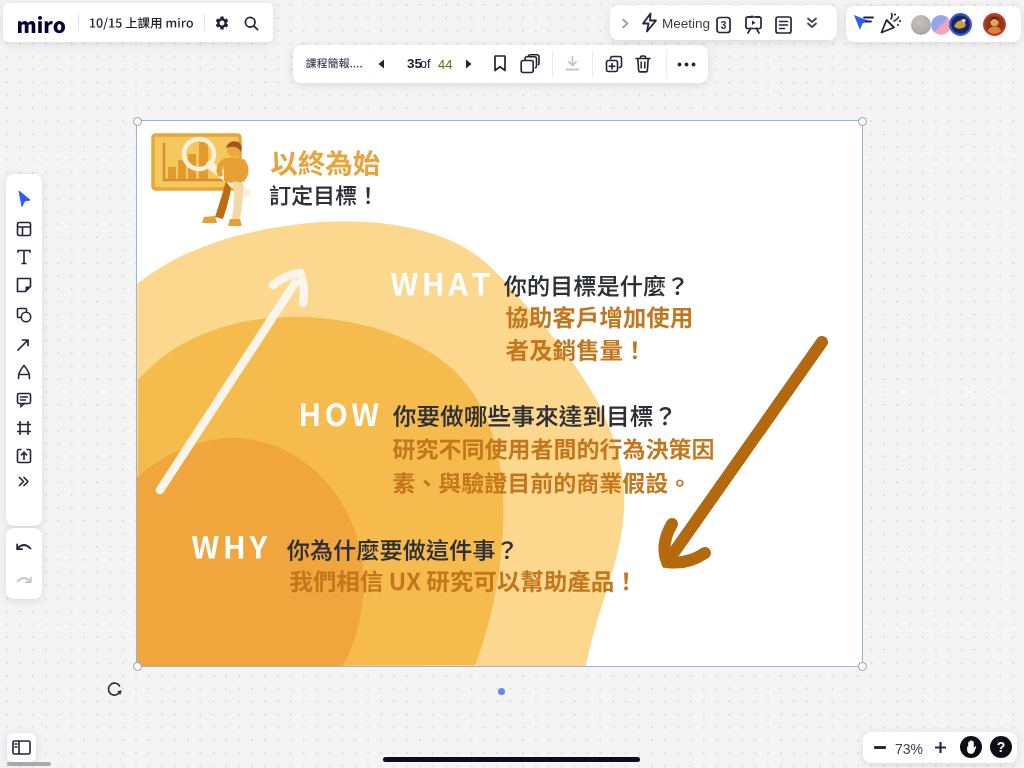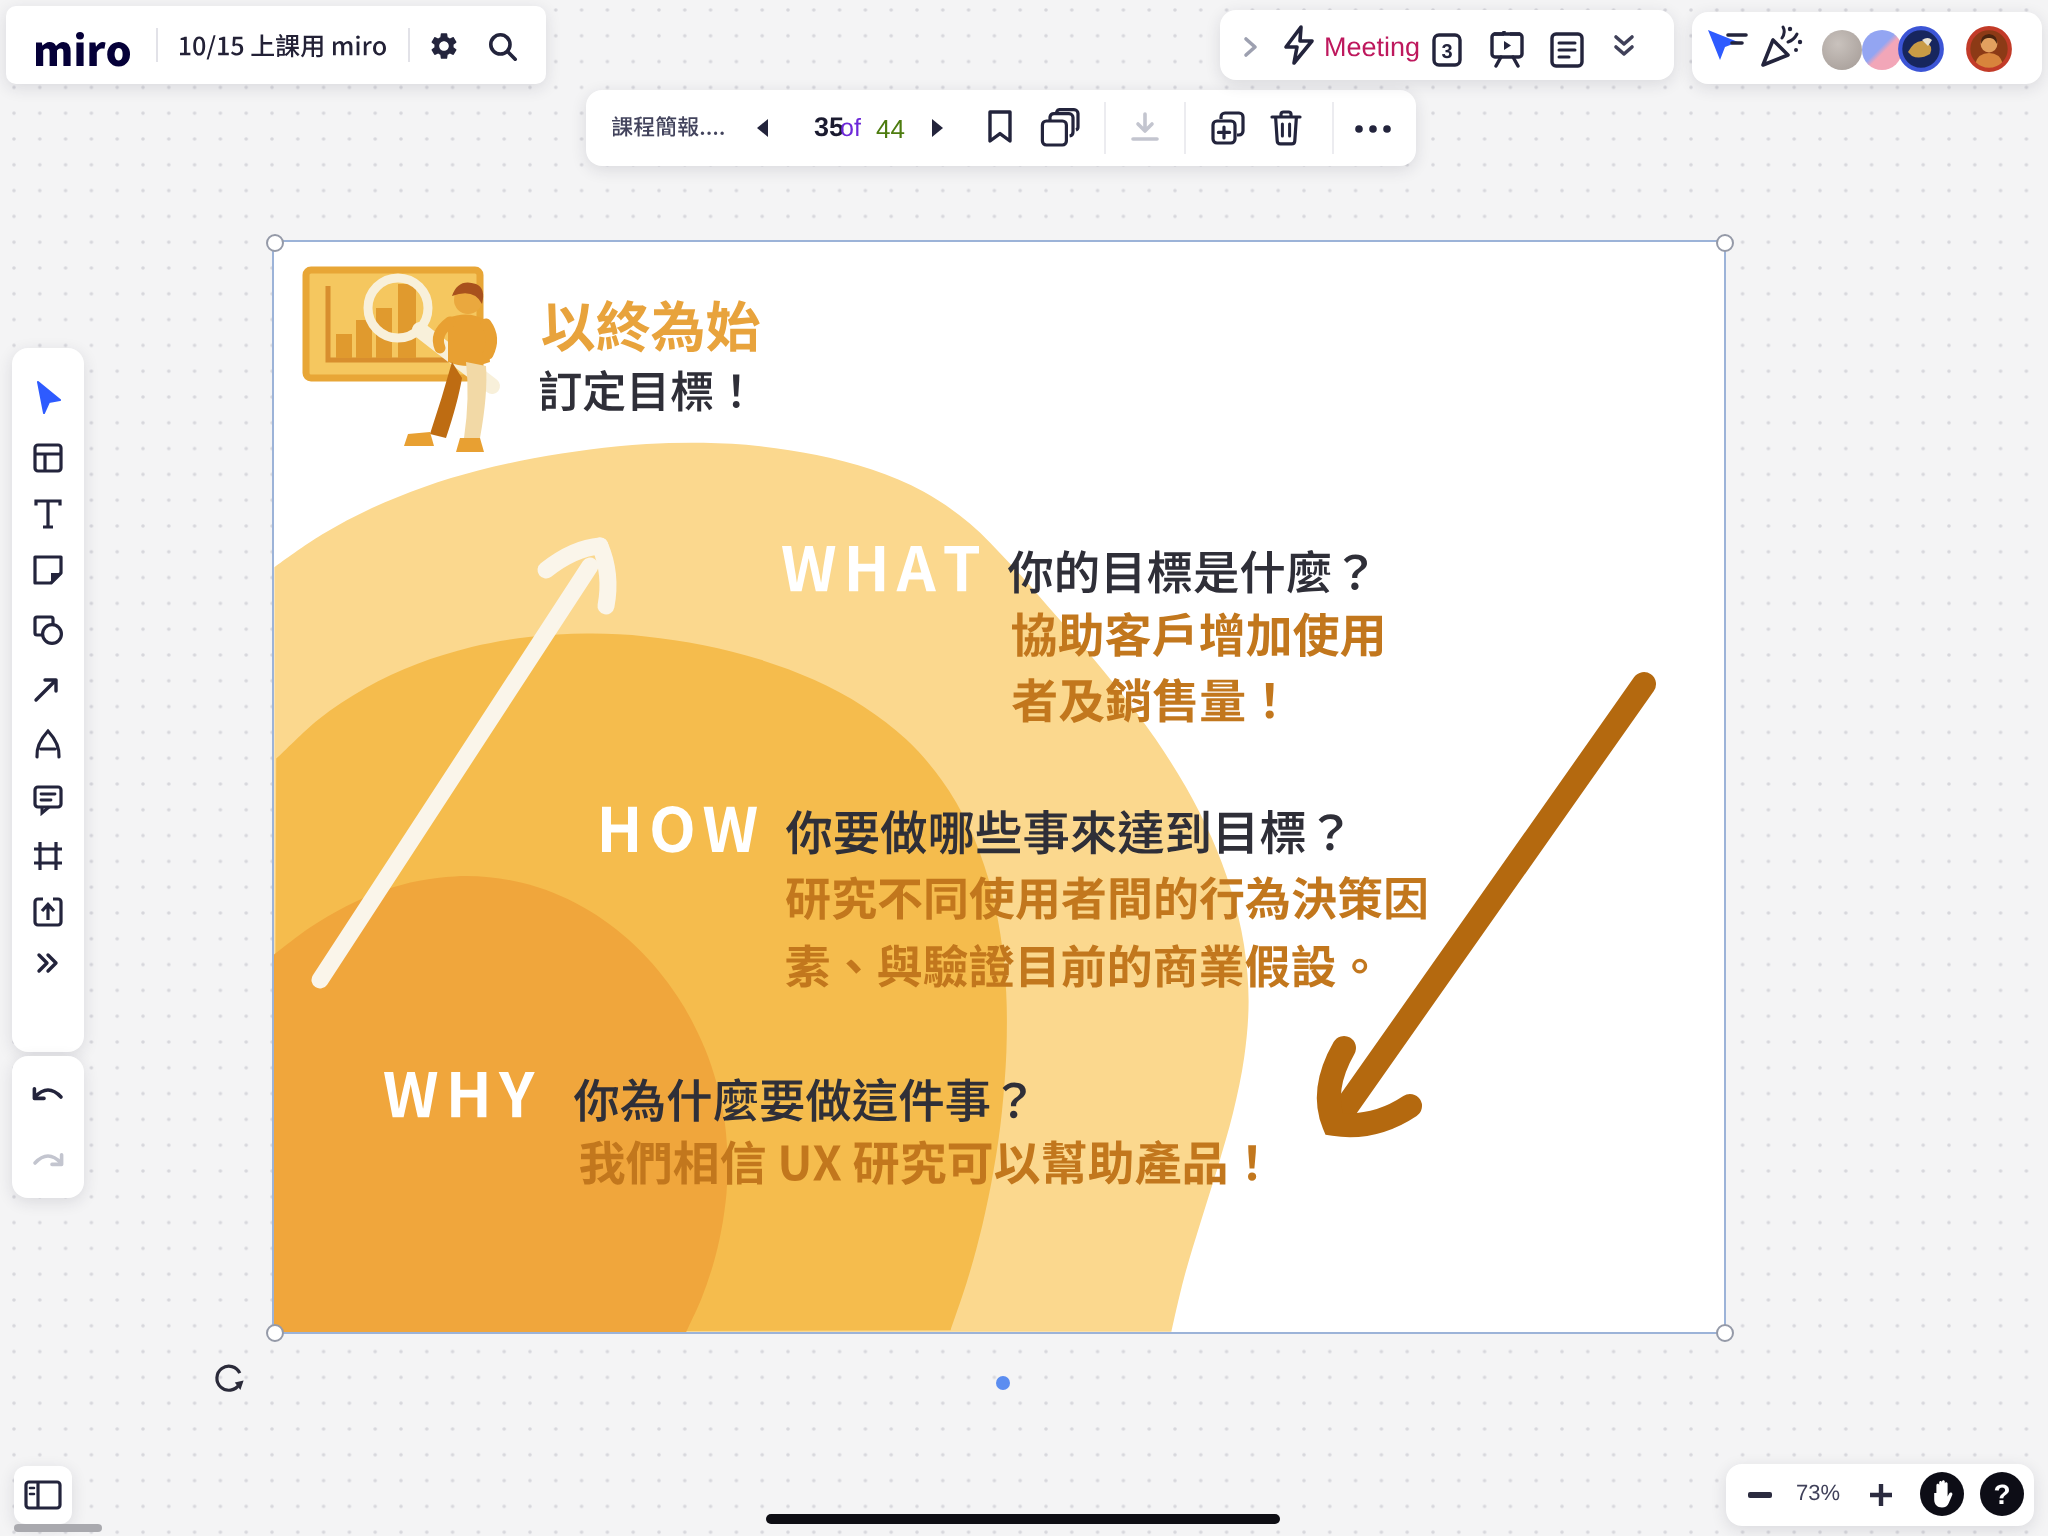--- a/index.html
+++ b/index.html
@@ -119,21 +119,21 @@
 <path d="M9.8,9.8 L13.6,13.6" stroke="#23243c" stroke-width="1.8" stroke-linecap="round"></path>
 </svg>
 <div class="bar" style="left:293px;top:45px;width:415px;height:38px"></div>
 <svg style="position:absolute;left:306.0px;top:58.0px;" width="58" height="12" viewBox="0 0 58 12">
     <path transform="translate(-0.4,9.4)" fill="#42435c" d="M4.5 -3.7H10.4V-2.7H4.5ZM8.2 -3.1Q8.5 -2.6 8.9 -2.1Q9.3 -1.6 9.8 -1.1Q10.3 -0.7 10.7 -0.4Q10.6 -0.3 10.5 -0.2Q10.4 -0 10.2 0.1Q10.1 0.3 10 0.4Q9.6 0 9.1 -0.5Q8.6 -1 8.2 -1.6Q7.8 -2.2 7.5 -2.8ZM5.8 -6.3V-5.3H9.2V-6.3ZM5.8 -8V-7.1H9.2V-8ZM4.8 -8.8H10.1V-4.5H4.8ZM6.7 -3.2 7.5 -2.9Q7.2 -2.2 6.8 -1.6Q6.3 -1 5.8 -0.4Q5.3 0.1 4.8 0.5Q4.7 0.3 4.6 0.2Q4.4 0 4.3 -0.1Q4.2 -0.2 4.1 -0.3Q4.6 -0.6 5.1 -1.1Q5.6 -1.5 6 -2.1Q6.5 -2.6 6.7 -3.2ZM7 -8.4H7.9V-4.9H8V0.9H7V-4.9H7ZM0.9 -5.9H4.2V-5.1H0.9ZM0.9 -4.5H4.2V-3.7H0.9ZM0.4 -7.4H4.5V-6.6H0.4ZM1.3 -3H4.2V0.3H1.3V-0.6H3.3V-2.1H1.3ZM0.9 -3H1.7V0.8H0.9ZM1.6 -8.9 2.4 -9.3Q2.7 -9 2.9 -8.6Q3.1 -8.2 3.3 -7.9L2.4 -7.4Q2.3 -7.7 2.1 -8.2Q1.8 -8.6 1.6 -8.9Z M17.9 -4.1H19V0.4H17.9ZM15.3 -0.2H21.5V0.7H15.3ZM15.9 -2.4H21.1V-1.5H15.9ZM16.9 -7.9V-6H20V-7.9ZM16 -8.8H21V-5.1H16ZM20.6 -4.8 21.2 -4.1Q20.5 -3.9 19.6 -3.7Q18.7 -3.6 17.7 -3.5Q16.7 -3.4 15.9 -3.4Q15.8 -3.6 15.8 -3.8Q15.7 -4 15.6 -4.2Q16.3 -4.2 16.9 -4.3Q17.6 -4.4 18.3 -4.4Q19 -4.5 19.5 -4.6Q20.1 -4.7 20.6 -4.8ZM13.2 -8.3H14.2V0.9H13.2ZM11.5 -6.2H15.5V-5.2H11.5ZM13.3 -5.8 13.9 -5.5Q13.7 -5 13.5 -4.3Q13.3 -3.7 13 -3.1Q12.7 -2.5 12.4 -1.9Q12.1 -1.4 11.8 -1Q11.7 -1.2 11.6 -1.5Q11.4 -1.8 11.3 -2Q11.6 -2.3 11.9 -2.7Q12.1 -3.2 12.4 -3.7Q12.7 -4.3 12.9 -4.8Q13.1 -5.3 13.3 -5.8ZM14.9 -9.1 15.6 -8.3Q15.1 -8.1 14.4 -8Q13.8 -7.8 13.1 -7.7Q12.4 -7.5 11.7 -7.4Q11.7 -7.6 11.6 -7.8Q11.5 -8.1 11.4 -8.2Q12 -8.4 12.7 -8.5Q13.3 -8.6 13.9 -8.8Q14.5 -9 14.9 -9.1ZM14.2 -4.7Q14.3 -4.6 14.5 -4.4Q14.7 -4.2 15 -4Q15.2 -3.7 15.4 -3.5Q15.6 -3.3 15.7 -3.2L15.1 -2.4Q15 -2.6 14.8 -2.8Q14.6 -3.1 14.4 -3.4Q14.2 -3.7 14 -3.9Q13.8 -4.2 13.7 -4.3Z M23.1 -6.5H24V0.9H23.1ZM25.4 -3.1H26.4V0.4H25.4ZM25.9 -3.1H29.6V-0H25.9V-0.6H28.6V-2.4H25.9ZM23.6 -6.5H27V-3.6H23.6V-4.2H26.1V-5.8H23.6ZM23.6 -5.3H26.4V-4.7H23.6ZM25.9 -1.8H29.1V-1.2H25.9ZM28.4 -5.3H31.3V-4.7H28.4ZM31.2 -6.5V-5.8H28.8V-4.2H31.2V-3.6H27.9V-6.5ZM31 -6.5H31.9V-0.2Q31.9 0.2 31.8 0.4Q31.7 0.6 31.5 0.8Q31.2 0.9 30.8 0.9Q30.4 0.9 29.7 0.9Q29.7 0.7 29.6 0.5Q29.5 0.2 29.4 -0Q29.9 0 30.2 0Q30.6 0 30.7 0Q31 0 31 -0.2ZM23.9 -8.6H27.4V-7.8H23.9ZM28.5 -8.6H32.5V-7.8H28.5ZM24.1 -9.4 25 -9.1Q24.7 -8.4 24.1 -7.7Q23.6 -7 23.1 -6.5Q23 -6.6 22.9 -6.7Q22.8 -6.8 22.6 -7Q22.5 -7.1 22.4 -7.2Q22.9 -7.6 23.3 -8.2Q23.8 -8.8 24.1 -9.4ZM28.6 -9.4 29.6 -9.1Q29.3 -8.4 28.9 -7.7Q28.4 -7 27.9 -6.5Q27.9 -6.6 27.7 -6.7Q27.6 -6.8 27.4 -7Q27.3 -7.1 27.2 -7.1Q27.6 -7.5 28 -8.1Q28.4 -8.7 28.6 -9.4ZM24.6 -7.4 25.3 -8Q25.5 -7.7 25.8 -7.5Q26.1 -7.2 26.3 -7L25.6 -6.4Q25.5 -6.6 25.2 -6.9Q24.9 -7.2 24.6 -7.4ZM29.4 -7.4 30.1 -7.9Q30.4 -7.7 30.7 -7.4Q31 -7.2 31.2 -7L30.5 -6.3Q30.4 -6.6 30 -6.9Q29.7 -7.2 29.4 -7.4Z M39.2 -5H42.7V-4.2H39.2ZM38.7 -8.8H42.6V-7.9H39.6V0.9H38.7ZM42.1 -8.8H43.1V-6.7Q43.1 -6.3 43 -6.1Q42.9 -5.9 42.6 -5.8Q42.3 -5.7 41.9 -5.7Q41.5 -5.6 40.8 -5.6Q40.8 -5.9 40.7 -6.1Q40.6 -6.4 40.5 -6.6Q40.8 -6.5 41.1 -6.5Q41.4 -6.5 41.6 -6.5Q41.8 -6.5 41.9 -6.5Q42 -6.6 42.1 -6.6Q42.1 -6.6 42.1 -6.7ZM40.4 -4.5Q40.7 -3.5 41.1 -2.7Q41.6 -1.8 42.3 -1.1Q42.9 -0.4 43.7 0Q43.6 0.2 43.4 0.4Q43.2 0.7 43 0.9Q42.2 0.4 41.5 -0.4Q40.9 -1.2 40.4 -2.2Q39.9 -3.2 39.6 -4.3ZM42.4 -5H42.5L42.7 -5.1L43.3 -4.8Q43.1 -3.6 42.7 -2.5Q42.3 -1.4 41.6 -0.5Q40.9 0.3 40.1 0.9Q39.9 0.8 39.7 0.6Q39.5 0.4 39.4 0.2Q40.2 -0.3 40.8 -1.1Q41.4 -1.9 41.8 -2.9Q42.2 -3.8 42.4 -4.8ZM33.8 -8.2H38V-7.3H33.8ZM33.5 -2.1H38.3V-1.2H33.5ZM33.5 -6.4H38.3V-5.5H33.5ZM33.7 -4.1H38.1V-3.2H33.7ZM35.5 -9.3H36.4V-6.1H35.5ZM35.5 -3.7H36.4V0.9H35.5ZM36.9 -5.5 37.8 -5.3Q37.6 -4.9 37.3 -4.4Q37.1 -3.9 36.9 -3.6L36.1 -3.8Q36.3 -4 36.4 -4.3Q36.6 -4.7 36.7 -5Q36.8 -5.3 36.9 -5.5ZM34.2 -5.3 34.9 -5.5Q35.1 -5.2 35.3 -4.9Q35.4 -4.5 35.5 -4.2L34.7 -4Q34.6 -4.2 34.5 -4.6Q34.3 -5 34.2 -5.3Z M45.6 0.1Q45.3 0.1 45 -0.1Q44.8 -0.4 44.8 -0.7Q44.8 -1.1 45 -1.4Q45.3 -1.6 45.6 -1.6Q46 -1.6 46.2 -1.4Q46.5 -1.1 46.5 -0.7Q46.5 -0.4 46.2 -0.1Q46 0.1 45.6 0.1Z M48.9 0.1Q48.6 0.1 48.3 -0.1Q48.1 -0.4 48.1 -0.7Q48.1 -1.1 48.3 -1.4Q48.6 -1.6 48.9 -1.6Q49.3 -1.6 49.5 -1.4Q49.8 -1.1 49.8 -0.7Q49.8 -0.4 49.5 -0.1Q49.3 0.1 48.9 0.1Z M52.2 0.1Q51.8 0.1 51.6 -0.1Q51.4 -0.4 51.4 -0.7Q51.4 -1.1 51.6 -1.4Q51.8 -1.6 52.2 -1.6Q52.6 -1.6 52.8 -1.4Q53 -1.1 53 -0.7Q53 -0.4 52.8 -0.1Q52.6 0.1 52.2 0.1Z M55.5 0.1Q55.1 0.1 54.9 -0.1Q54.6 -0.4 54.6 -0.7Q54.6 -1.1 54.9 -1.4Q55.1 -1.6 55.5 -1.6Q55.8 -1.6 56.1 -1.4Q56.3 -1.1 56.3 -0.7Q56.3 -0.4 56.1 -0.1Q55.8 0.1 55.5 0.1Z"></path>
   </svg>
 <svg class="abs" style="left:377px;top:59px" width="8" height="10" viewBox="0 0 8 10">
     <path d="M7,0.5 L1.5,5 L7,9.5 Z" fill="#23243c"></path>
   </svg>
 <div class="abs" style="left:392px;top:56px;width:30px;text-align:right;font-size:13.5px;font-weight:700;color:#1b1b30">35</div>
-<div class="abs" style="left:420px;top:57px;font-size:12.5px;color:#6d28d9">of</div>
+<div class="abs" style="left:420px;top:57px;font-size:12.5px;color:#0f172a">of</div>
 <div class="abs" style="left:438px;top:57px;font-size:13px;color:#4d7c0f">44</div>
 <svg class="abs" style="left:465px;top:59px" width="8" height="10" viewBox="0 0 8 10">
     <path d="M1,0.5 L6.5,5 L1,9.5 Z" fill="#23243c"></path>
   </svg>
 <svg class="abs" style="left:494px;top:55px" width="12" height="17" viewBox="0 0 12 17">
 <path d="M1,1 H11 V15.5 L6,11.8 L1,15.5 Z" fill="none" stroke="#23243c" stroke-width="1.7" stroke-linejoin="round"></path>
   </svg>
 <svg class="abs" style="left:520px;top:54px" width="20" height="20" viewBox="0 0 20 20">
 <rect x="1.2" y="6.5" width="12" height="12" rx="2" fill="#fff" stroke="#23243c" stroke-width="1.6"></rect>
 <path d="M5,6.5 V4.5 A2,2 0 0 1 7,2.8 H14.5 A2,2 0 0 1 16.5,4.8 V12 A2,2 0 0 1 14.8,14" fill="none" stroke="#23243c" stroke-width="1.6"></path>
@@ -161,21 +161,21 @@
     <circle cx="9.5" cy="2.5" r="1.9" fill="#23243c"></circle>
     <circle cx="16.5" cy="2.5" r="1.9" fill="#23243c"></circle>
 </svg>
 <div class="bar" style="left:610px;top:5px;width:227px;height:35px"></div>
 <svg class="abs" style="left:621px;top:18px" width="8" height="11" viewBox="0 0 8 11">
     <path d="M2,1.5 L6.5,5.5 L2,9.5" stroke="#9da0b0" stroke-width="1.8" fill="none" stroke-linecap="round" stroke-linejoin="round"></path>
   </svg>
 <svg class="abs" style="left:641px;top:12px" width="17" height="21" viewBox="0 0 17 21">
 <path d="M9.5,1.5 L2,11.5 H7.5 L6,19.5 L15,8.5 H9 Z" fill="none" stroke="#23243c" stroke-width="1.8" stroke-linejoin="round"></path>
 </svg>
-<div class="abs" style="left:662px;top:16px;font-size:13.5px;color:#be185d">Meeting</div>
+<div class="abs" style="left:662px;top:16px;font-size:13.5px;color:#404040">Meeting</div>
 <svg class="abs" style="left:716px;top:16px" width="15" height="18" viewBox="0 0 15 18">
 <rect x="1" y="1.5" width="13" height="15" rx="2.5" fill="none" stroke="#23243c" stroke-width="1.7"></rect>
 <text x="7.5" y="13" font-family="Liberation Sans" font-size="10" font-weight="700" fill="#23243c" text-anchor="middle">3</text>
 </svg>
 <svg class="abs" style="left:744px;top:15px" width="19" height="19" viewBox="0 0 19 19">
 <path d="M8,2 V0.5 M11,2 H16 M3,2 H8" stroke="#23243c" stroke-width="1.7"></path>
 <rect x="2" y="2" width="15" height="11.5" rx="1.5" fill="none" stroke="#23243c" stroke-width="1.7"></rect>
 <path d="M8,5.5 L11.5,7.8 L8,10 Z" fill="#23243c"></path>
 <path d="M6.5,13.5 L4,18 M12.5,13.5 L15,18" stroke="#23243c" stroke-width="1.7" stroke-linecap="round"></path>
 </svg>
@@ -266,20 +266,20 @@
 <div class="bar" style="left:7px;top:733px;width:29px;height:29px;border-radius:6px"></div>
 <svg class="abs" style="left:12px;top:740px" width="19" height="15" viewBox="0 0 19 15">
 <rect x="1" y="1" width="17" height="13" rx="1.5" fill="none" stroke="#23243c" stroke-width="1.6"></rect>
 <path d="M7,1 V14" stroke="#23243c" stroke-width="1.6"></path>
 <path d="M3,4 H5 M3,7 H5" stroke="#23243c" stroke-width="1.3" stroke-linecap="round"></path>
 </svg>
 <div class="abs" style="left:7px;top:762px;width:44px;height:4px;background:#a9a9ae;border-radius:2px"></div>
 <div class="abs" style="left:383px;top:757px;width:257px;height:5px;background:#0e0e14;border-radius:2.5px"></div>
 <div class="bar" style="left:863px;top:732px;width:154px;height:31px"></div>
 <div class="abs" style="left:874px;top:746px;width:12px;height:2.5px;background:#2b2b3f;border-radius:1px"></div>
-<div class="abs" style="left:894px;top:741px;width:30px;text-align:center;font-size:11px;color:#40415a">73%</div>
+<div class="abs" style="left:894px;top:741px;width:30px;text-align:center;font-size:14px;color:#40415a">73%</div>
 <svg class="abs" style="left:934px;top:741px" width="13" height="13" viewBox="0 0 13 13">
 <path d="M6.5,1 V12 M1,6.5 H12" stroke="#2b2b3f" stroke-width="2.2"></path>
   </svg>
 <div class="abs" style="left:960px;top:736px;width:22px;height:22px;border-radius:50%;background:#0d0d16"></div>
 <svg class="abs" style="left:965.5px;top:739.5px" width="11" height="14" viewBox="0 0 11 14">
 <path fill="#fff" d="M2.2,6.5 L2.2,2.6 C2.2,1.6 3.6,1.6 3.6,2.6 L3.6,6 L3.6,1.2 C3.6,0.2 5,0.2 5,1.2 L5,5.8 L5,0.9 C5,-0.1 6.4,-0.1 6.4,0.9 L6.4,6 L6.4,1.9 C6.4,0.9 7.8,0.9 7.8,1.9 L7.8,8.2 L8.6,6.8 C9.2,5.7 10.6,6.4 10.1,7.5 L8.4,11.5 C7.8,13 6.6,13.8 5,13.8 C2.6,13.8 1.1,12.2 1.1,9.8 L1.1,6.5 Z"></path>
 </svg>
 <div class="abs" style="left:990px;top:736px;width:22px;height:22px;border-radius:50%;background:#0d0d16;color:#fff;font-size:14px;font-weight:700;text-align:center;line-height:22px">?</div>
 </body></html>

